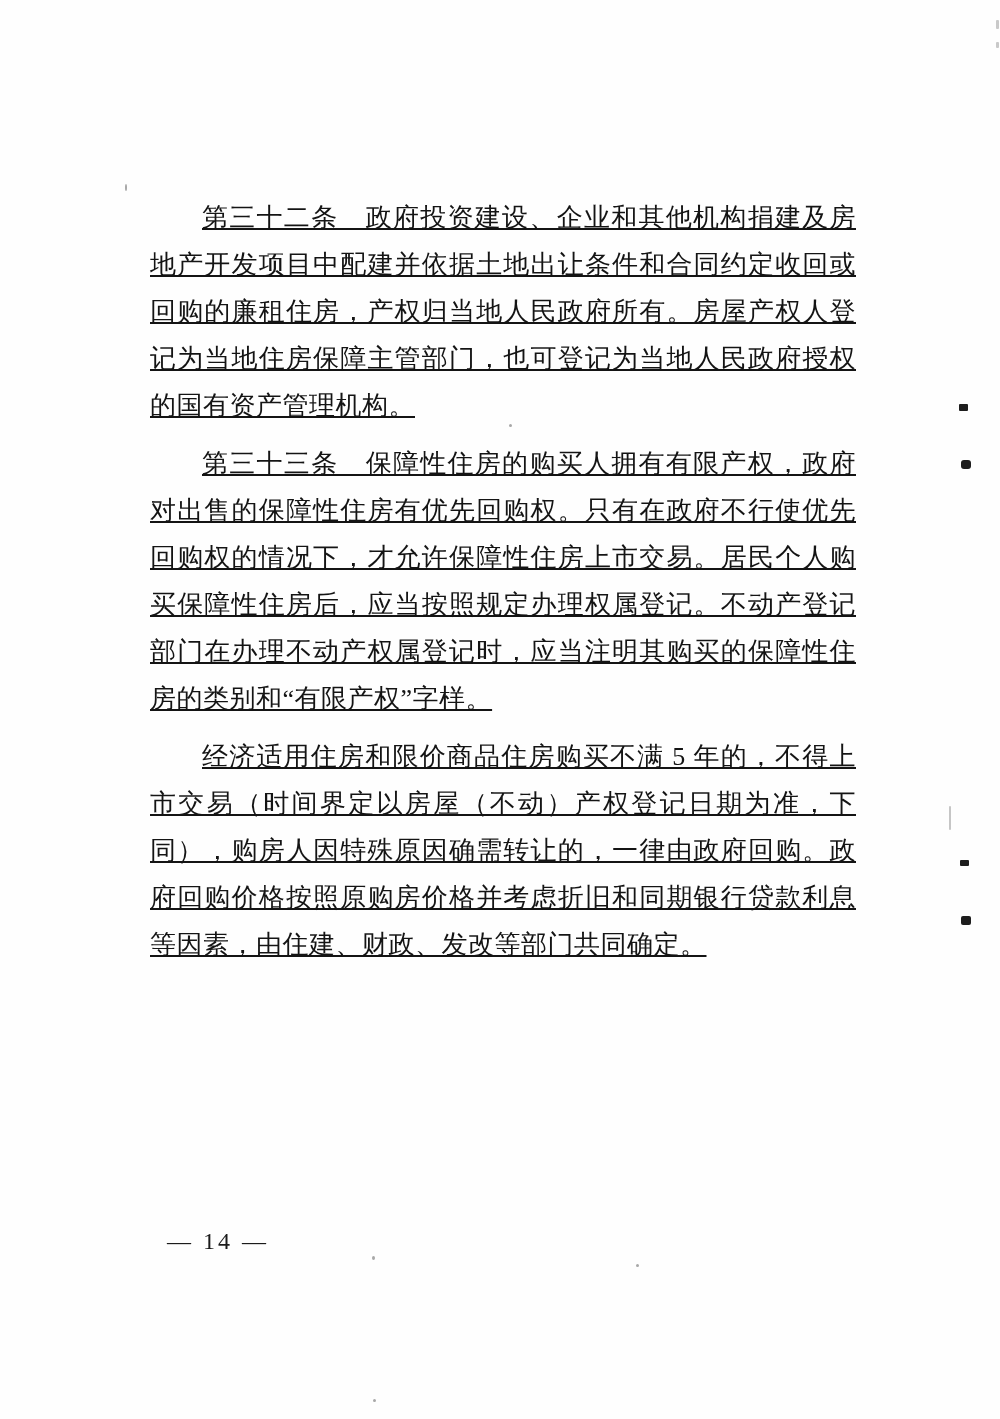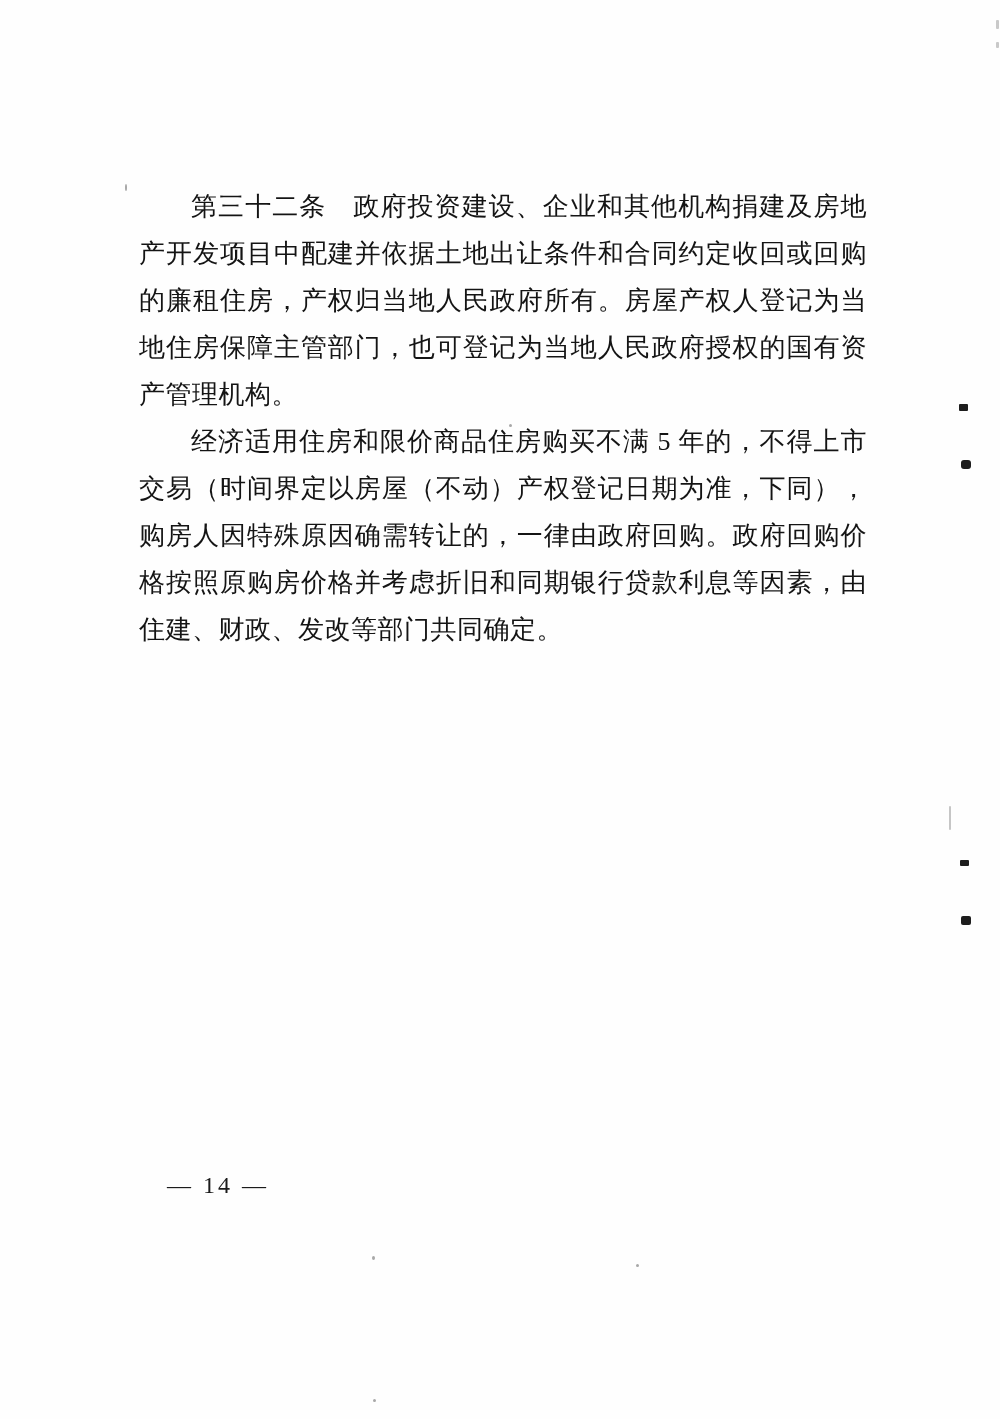--- a/index.html
+++ b/index.html
@@ -20,29 +20,30 @@
     left: 139px;
     top: 183px;
     width: 728px;
     font-size: 26px;
     line-height: 47px;
     color: #141414;
     text-align: justify;
     text-justify: inter-ideograph;
   }
   .para {
-    margin: 0;
+    margin: 11px;
     padding: 0;
     text-indent: 2em;
     letter-spacing: 0.5px;
+    text-decoration: underline;
   }
   .page-number {
     position: absolute;
     left: 167px;
-    top: 1172px;
+    top: 1228px;
     font-size: 24px;
     letter-spacing: 3px;
     color: #1b1b1b;
     white-space: nowrap;
   }
   
   .speck {
     position: absolute;
     background: #1d1d1d;
     border-radius: 1px;
@@ -62,20 +63,21 @@
   .sp11 { left: 996px; top: 42px;  width: 3px; height: 6px; }
   .sp12 { left: 509px; top: 424px; width: 3px; height: 3px; }
 </style>
 </head>
 <body>
 
 <div class="page">
 
   <div class="content">
     <p class="para">第三十二条　政府投资建设、企业和其他机构捐建及房地产开发项目中配建并依据土地出让条件和合同约定收回或回购的廉租住房，产权归当地人民政府所有。房屋产权人登记为当地住房保障主管部门，也可登记为当地人民政府授权的国有资产管理机构。</p>
+    <p class="para">第三十三条　保障性住房的购买人拥有有限产权，政府对出售的保障性住房有优先回购权。只有在政府不行使优先回购权的情况下，才允许保障性住房上市交易。居民个人购买保障性住房后，应当按照规定办理权属登记。不动产登记部门在办理不动产权属登记时，应当注明其购买的保障性住房的类别和“有限产权”字样。</p>
     <p class="para">经济适用住房和限价商品住房购买不满 5 年的，不得上市交易（时间界定以房屋（不动）产权登记日期为准，下同），购房人因特殊原因确需转让的，一律由政府回购。政府回购价格按照原购房价格并考虑折旧和同期银行贷款利息等因素，由住建、财政、发改等部门共同确定。</p>
   </div>
 
   <div class="page-number">— 14 —</div>
 
   <div class="speck sp1"></div>
   <div class="speck sp2"></div>
   <div class="speck sp3"></div>
   <div class="speck sp4"></div>
   <div class="speck sp5"></div>

